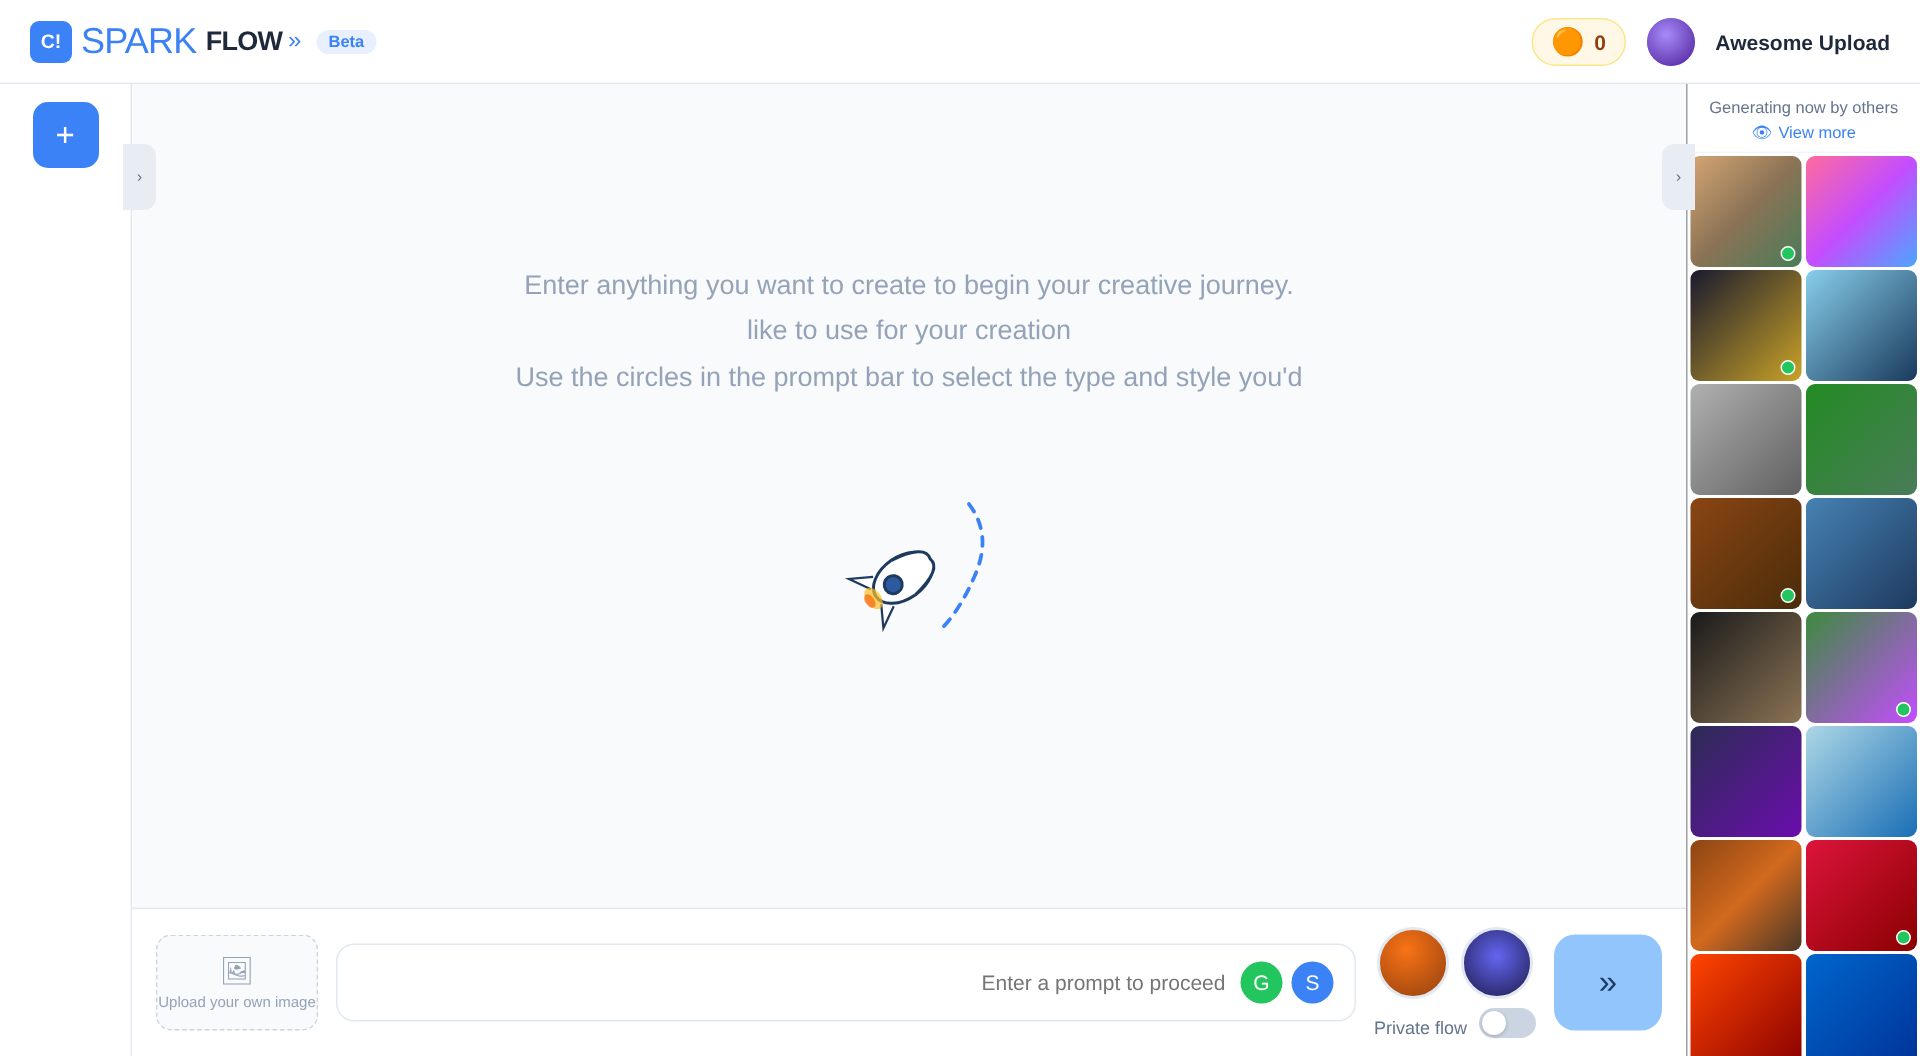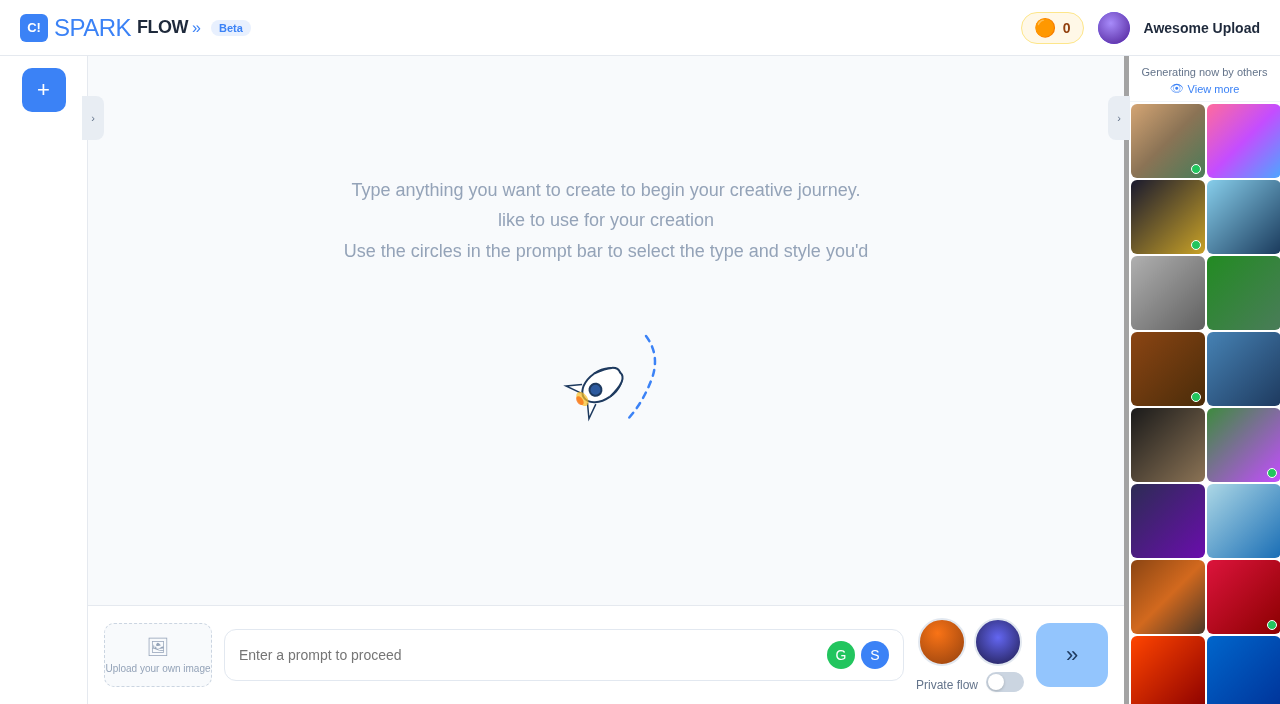--- a/index.html
+++ b/index.html
@@ -104,20 +104,21 @@
     .upload-label { font-size: 10px; color: #94a3b8; text-align: right; line-height: 1.3; }
 
     .prompt-input-area {
       flex: 1; display: flex; align-items: center; gap: 10px;
       border: 1.5px solid #e2e8f0; border-radius: 12px;
       padding: 0 14px; height: 52px; background: #fff;
     }
     .prompt-input {
       flex: 1; border: none; outline: none; font-size: 14px; color: #64748b;
       background: transparent;
+      text-align: right;
     }
     .prompt-icons { display: flex; gap: 6px; align-items: center; }
     .prompt-icon-btn {
       width: 28px; height: 28px; border-radius: 50%;
       display: flex; align-items: center; justify-content: center;
       border: none; cursor: pointer; font-size: 14px;
     }
     .btn-green { background: #22c55e; color: #fff; }
     .btn-blue { background: #3b82f6; color: #fff; }
 
@@ -145,21 +146,21 @@
     }
 
     .send-button {
       width: 72px; height: 64px; background: #93c5fd; border-radius: 14px;
       display: flex; align-items: center; justify-content: center;
       cursor: pointer; border: none; font-size: 22px; color: #1e3a5f;
     }
 
     
     .right-sidebar {
-      width: 156px; background: #fff; border-left: 5px solid #a3a3a3;
+      width: 156px; background: #fff; border-left: 1px solid #a3a3a3;
       display: flex; flex-direction: column; overflow-y: auto;
     }
     .right-sidebar-header {
       padding: 10px 10px 6px; border-bottom: 1px solid #f1f5f9;
     }
     .generating-label { font-size: 11px; color: #64748b; text-align: center; margin-bottom: 4px; }
     .view-more {
       display: flex; align-items: center; justify-content: center; gap: 4px;
       font-size: 11px; color: #3b82f6; cursor: pointer;
     }
@@ -243,21 +244,21 @@
   </aside>
 
   <div class="collapse-left">
     <span>›</span>
   </div>
 
   <main class="main-content">
 
     <div class="canvas-area">
       <div class="welcome-text">
-        <div>Type anything you want to create to begin your creative journey.</div>
+        <div>Enter anything you want to create to begin your creative journey.</div>
         <div>like to use for your creation</div>
         <div>Use the circles in the prompt bar to select the type and style you'd</div>
       </div>
 
       <div class="rocket-area">
         <svg width="200" height="180" viewBox="0 0 200 180">
 
           <path d="M 140 30 Q 155 50 145 75 Q 135 100 120 115" stroke="#3b82f6" stroke-width="2.5" fill="none" stroke-dasharray="6,6" stroke-linecap="round"></path>
 
           <g transform="translate(60, 80) rotate(-35)">

